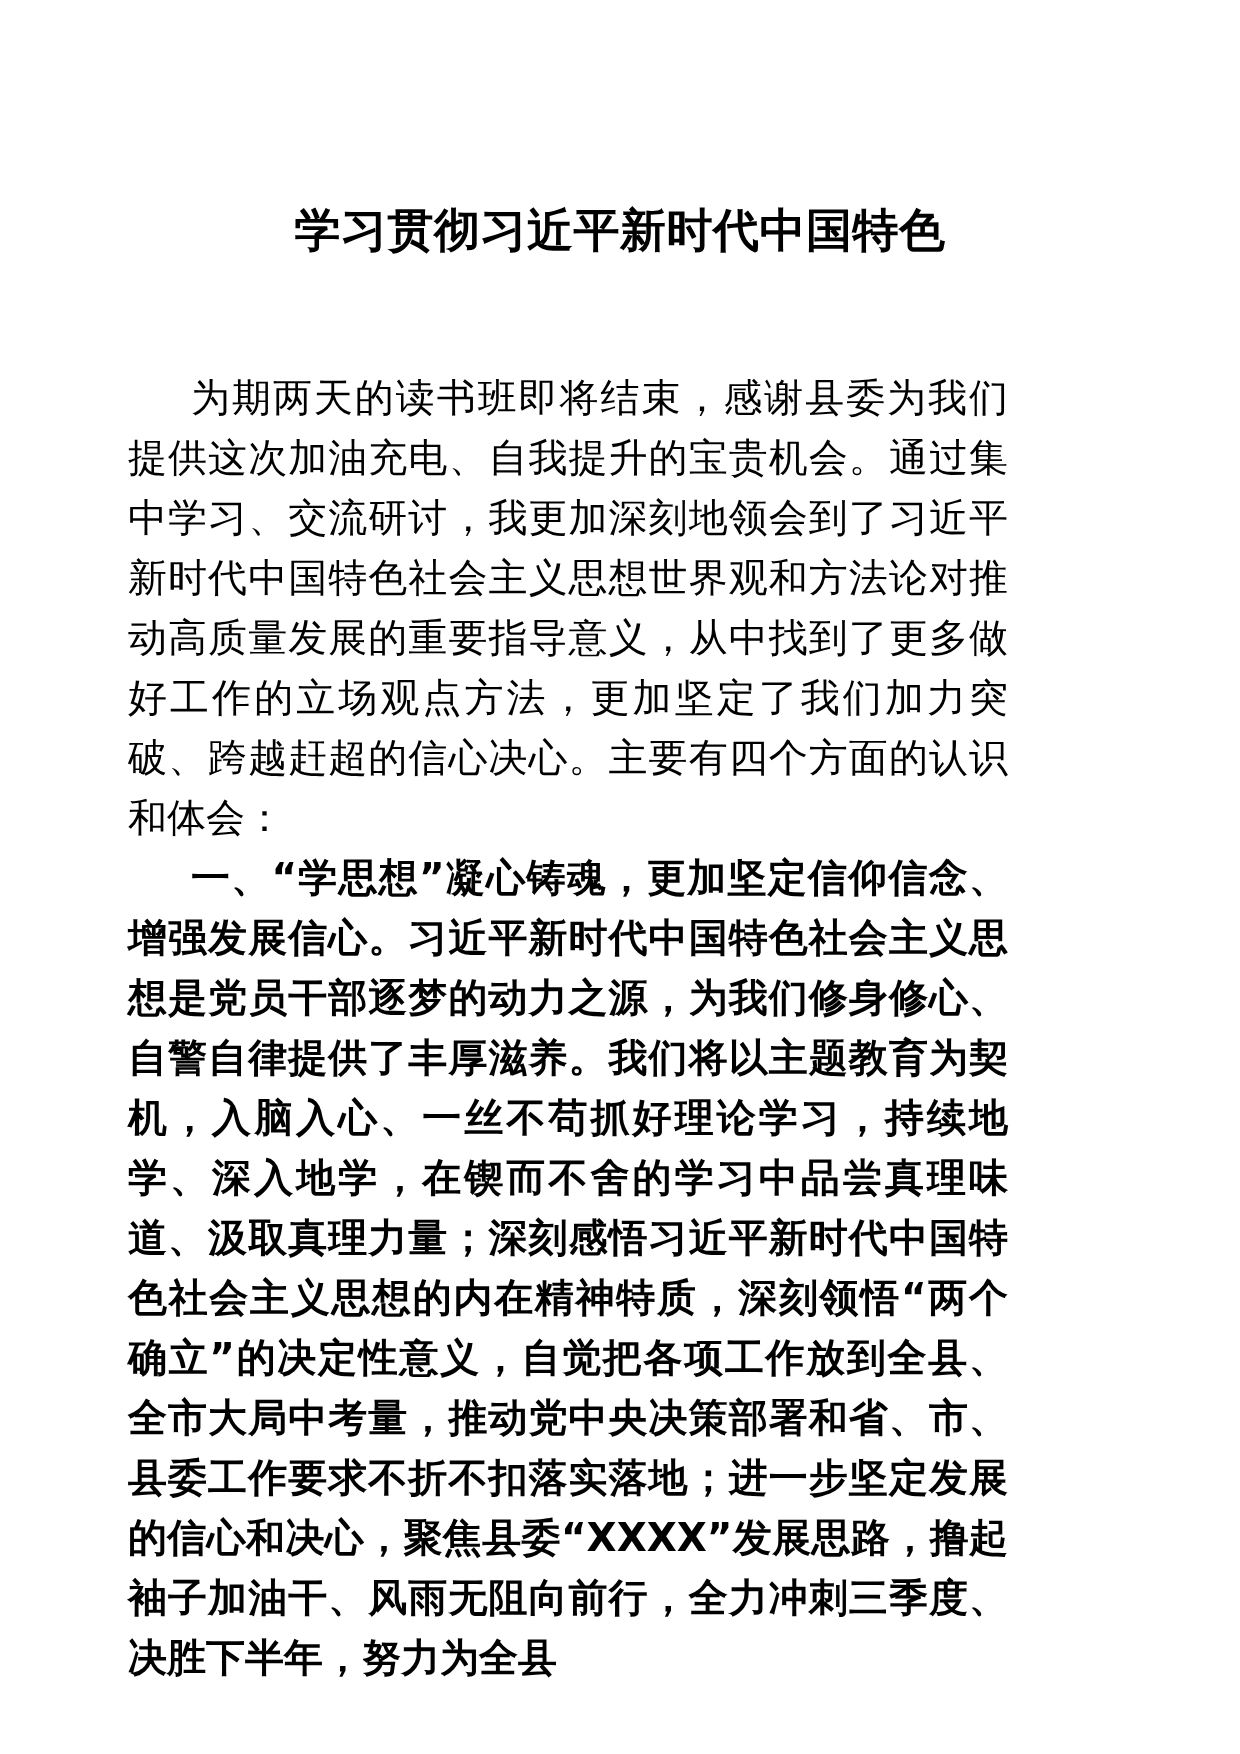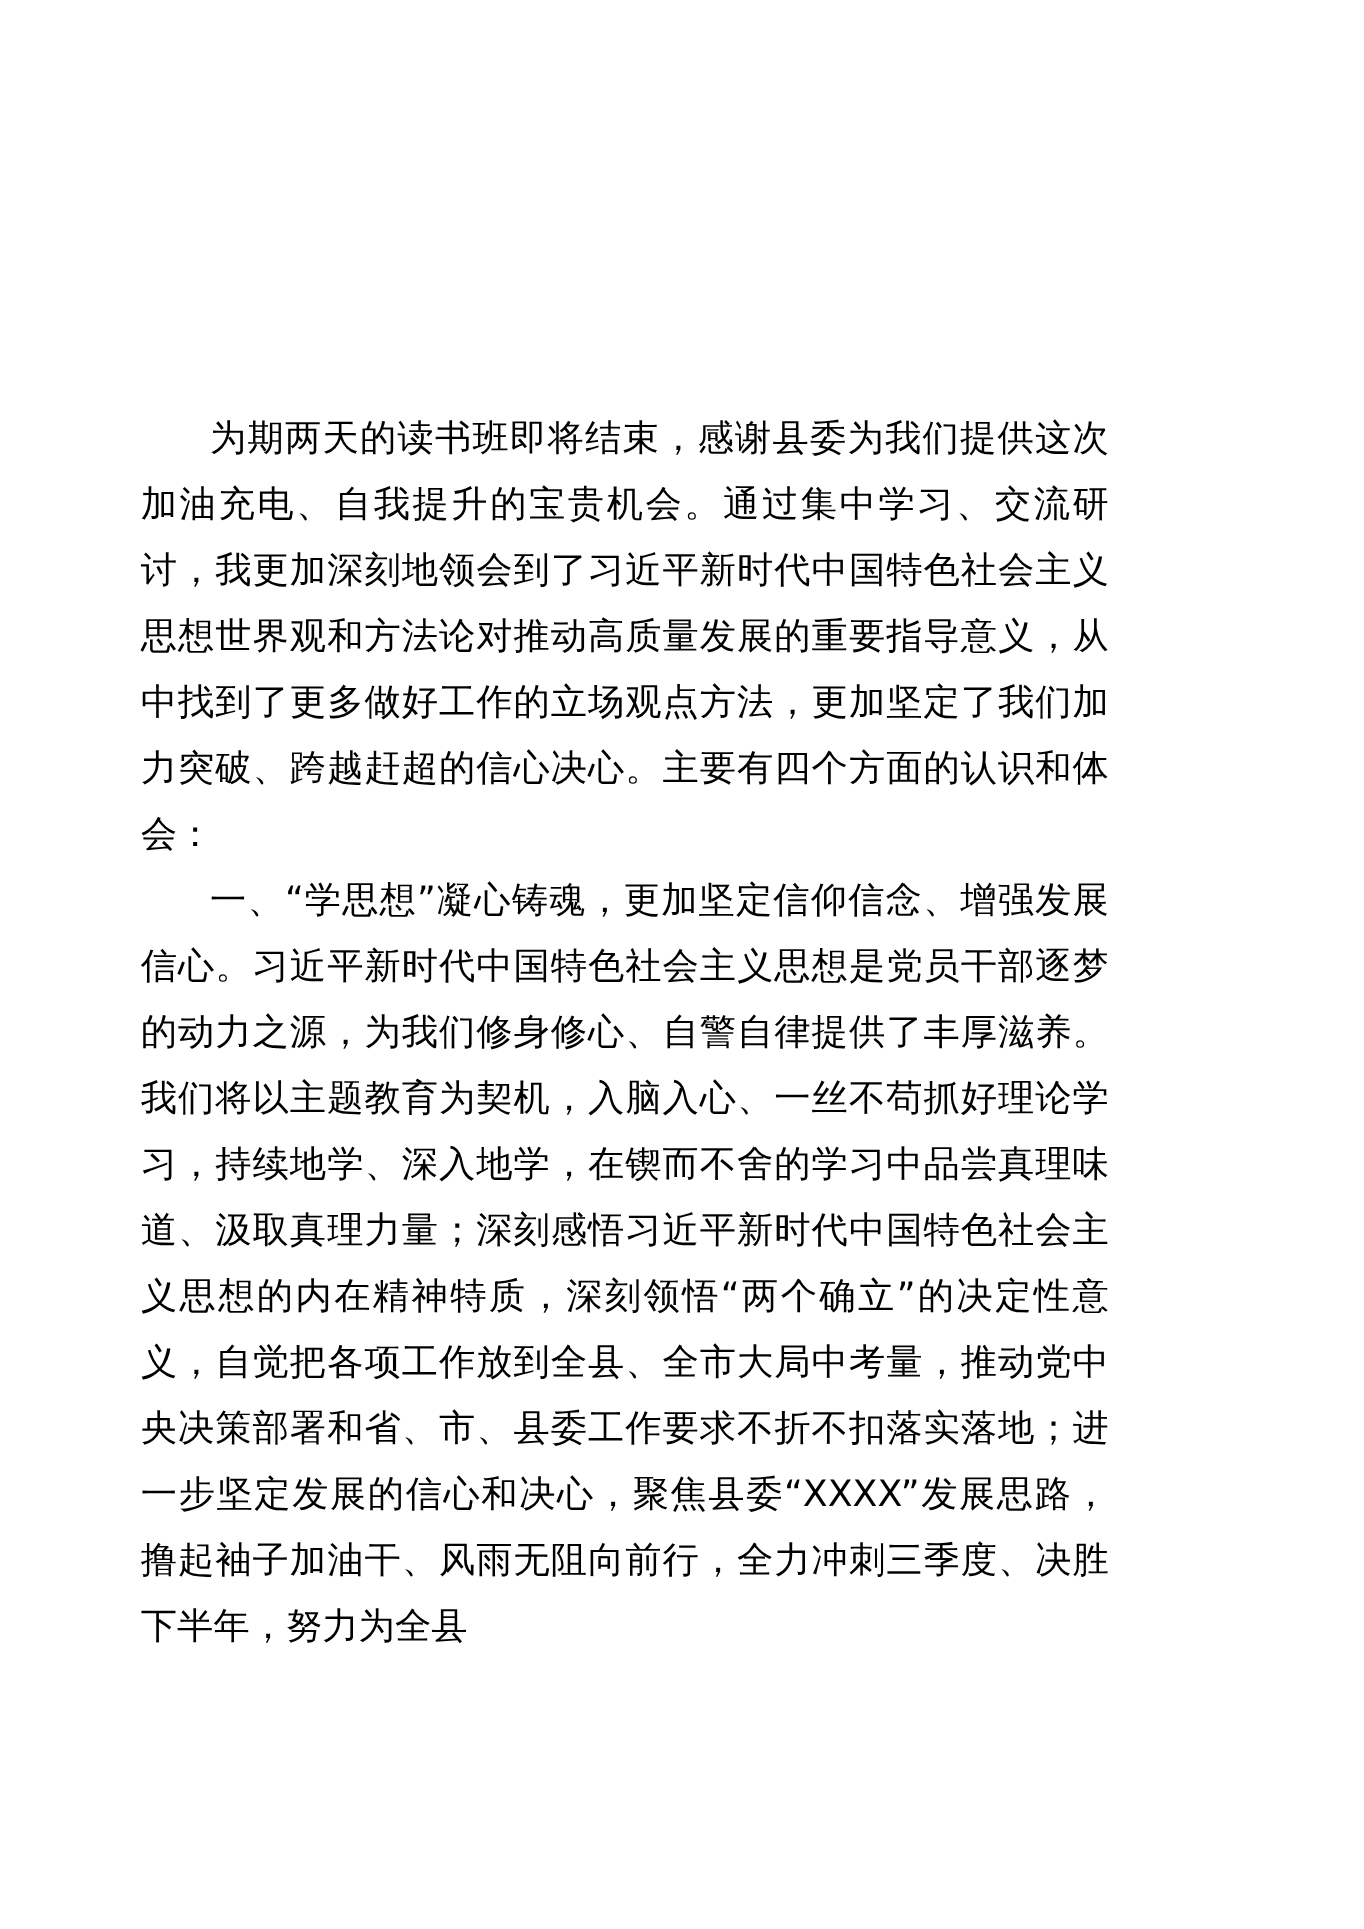--- a/index.html
+++ b/index.html
@@ -43,39 +43,41 @@
   }
   .body-block {
     position: absolute;
     left: 128px;
     top: 368px;
     width: 880px;
   }
   p.para {
     margin: 0 0 0 0;
     padding: 0;
-    font-size: 33px;
+    font-size: 39px;
     line-height: 60px;
     text-align: justify;
     text-justify: inter-ideograph;
     text-indent: 63px;
     color: #000000;
     letter-spacing: 0px;
     word-break: break-all;
   }
   p.para:last-child {
     margin-bottom: 0;
+    font-weight: bold;
   }
 </style>
 </head>
 <body>
 
 <div class="page">
 
   <h1 class="doc-title">
+    <span class="title-line">学习贯彻习近平新时代中国特色</span>
   </h1>
 
   <div class="body-block">
     <p class="para">为期两天的读书班即将结束，感谢县委为我们提供这次加油充电、自我提升的宝贵机会。通过集中学习、交流研讨，我更加深刻地领会到了习近平新时代中国特色社会主义思想世界观和方法论对推动高质量发展的重要指导意义，从中找到了更多做好工作的立场观点方法，更加坚定了我们加力突破、跨越赶超的信心决心。主要有四个方面的认识和体会：</p>
     <p class="para">一、“学思想”凝心铸魂，更加坚定信仰信念、增强发展信心。习近平新时代中国特色社会主义思想是党员干部逐梦的动力之源，为我们修身修心、自警自律提供了丰厚滋养。我们将以主题教育为契机，入脑入心、一丝不苟抓好理论学习，持续地学、深入地学，在锲而不舍的学习中品尝真理味道、汲取真理力量；深刻感悟习近平新时代中国特色社会主义思想的内在精神特质，深刻领悟“两个确立”的决定性意义，自觉把各项工作放到全县、全市大局中考量，推动党中央决策部署和省、市、县委工作要求不折不扣落实落地；进一步坚定发展的信心和决心，聚焦县委“XXXX”发展思路，撸起袖子加油干、风雨无阻向前行，全力冲刺三季度、决胜下半年，努力为全县</p>
   </div>
 
 </div>
 
 </body></html>

